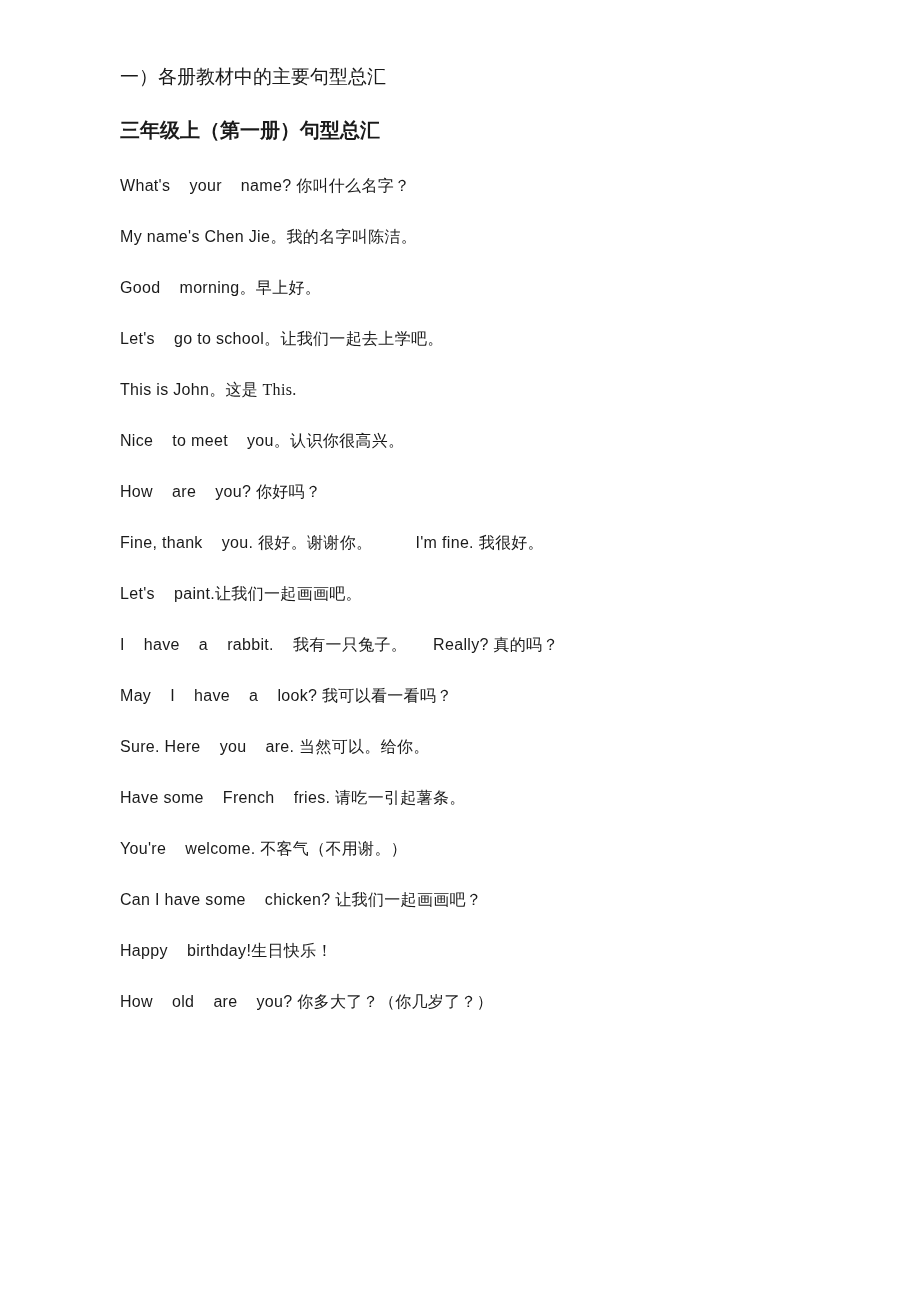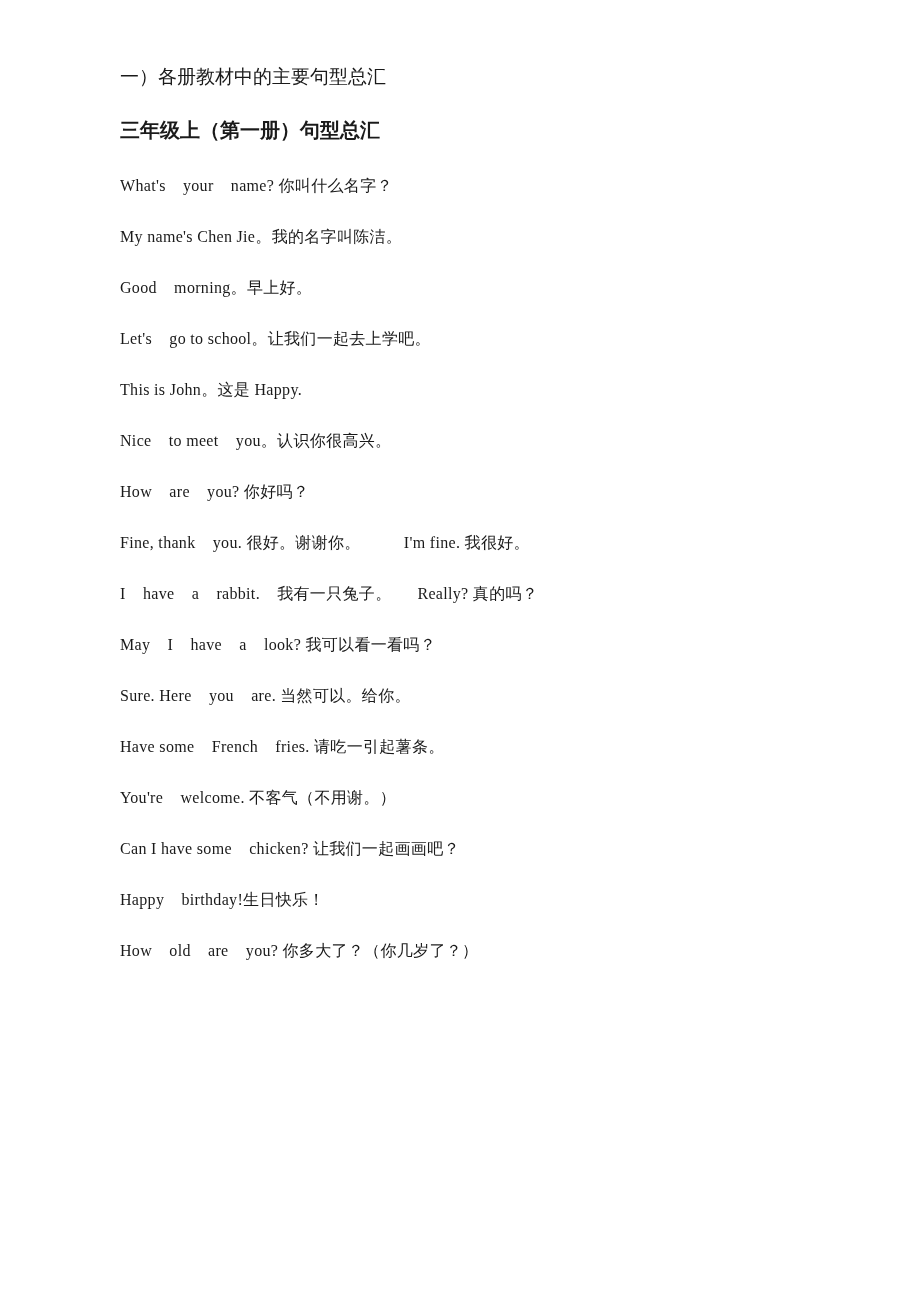--- a/index.html
+++ b/index.html
@@ -36,21 +36,21 @@
     .sentence-line {
       font-size: 16px;
       font-family: 'Courier New', 'SimSun', monospace;
       margin-bottom: 18px;
       color: #1a1a1a;
       letter-spacing: 0.02em;
       line-height: 2.0;
     }
 
     .en-part {
-      font-family: Liberation Serif, serif;
+      font-family: Liberation Sans, sans-serif;
       color: #1a1a1a;
     }
 
     .cn-part {
       font-family: Liberation Serif, serif;
       color: #1a1a1a;
     }
 
     .cn-highlight {
       color: #e67e22;
@@ -79,36 +79,39 @@
 
   <div class="sentence-line">
     <span class="en-part">Good&nbsp;&nbsp;&nbsp;&nbsp;morning。</span><span class="cn-part">早上好。</span>
   </div>
 
   <div class="sentence-line">
     <span class="en-part">Let's&nbsp;&nbsp;&nbsp;&nbsp;go to school。</span><span class="cn-part">让我们一起去上学吧。</span>
   </div>
 
   <div class="sentence-line">
-    <span class="en-part">This is John。</span><span class="cn-part">这是 Happy.</span>
+    <span class="en-part">This is John。</span><span class="cn-part">这是 This.</span>
   </div>
 
   <div class="sentence-line">
     <span class="en-part">Nice&nbsp;&nbsp;&nbsp;&nbsp;to meet&nbsp;&nbsp;&nbsp;&nbsp;you。</span><span class="cn-part">认识你很高兴。</span>
   </div>
 
 
   <div class="sentence-line">
     <span class="en-part">How&nbsp;&nbsp;&nbsp;&nbsp;are&nbsp;&nbsp;&nbsp;&nbsp;you?&nbsp;</span><span class="cn-part">你好吗？</span>
   </div>
 
   <div class="sentence-line">
     <span class="en-part">Fine, thank&nbsp;&nbsp;&nbsp;&nbsp;you.&nbsp;</span><span class="cn-part">很好。谢谢你。&nbsp;&nbsp;&nbsp;&nbsp;&nbsp;&nbsp;&nbsp;&nbsp;&nbsp;&nbsp;</span><span class="en-part">I'm fine.&nbsp;</span><span class="cn-part">我很好。</span>
   </div>
 
+  <div class="sentence-line">
+    <span class="en-part">Let's&nbsp;&nbsp;&nbsp;&nbsp;paint.</span><span class="cn-part">让我们一起画画吧。</span>
+  </div>
 
   <div class="sentence-line">
     <span class="en-part">I&nbsp;&nbsp;&nbsp;&nbsp;have&nbsp;&nbsp;&nbsp;&nbsp;a&nbsp;&nbsp;&nbsp;&nbsp;rabbit.&nbsp;&nbsp;&nbsp;&nbsp;</span><span class="cn-part">我有一只兔子。&nbsp;&nbsp;&nbsp;&nbsp;&nbsp;&nbsp;</span><span class="en-part">Really?&nbsp;</span><span class="cn-part">真的吗？</span>
   </div>
 
   <div class="sentence-line">
     <span class="en-part">May&nbsp;&nbsp;&nbsp;&nbsp;I&nbsp;&nbsp;&nbsp;&nbsp;have&nbsp;&nbsp;&nbsp;&nbsp;a&nbsp;&nbsp;&nbsp;&nbsp;look?&nbsp;</span><span class="cn-part">我可以看一看吗？</span>
   </div>
 
   <div class="sentence-line">

